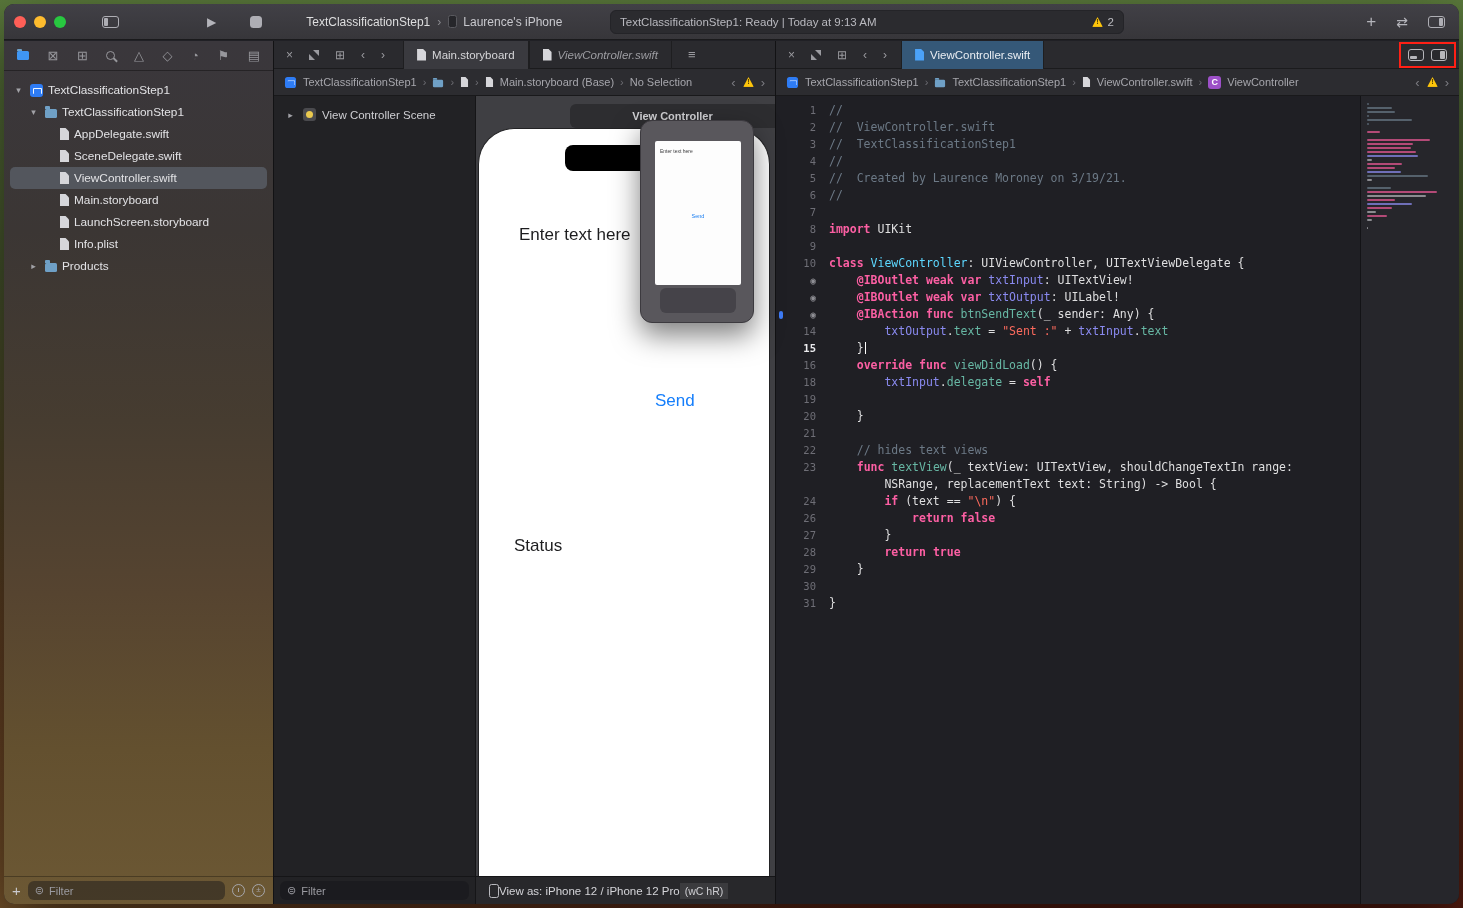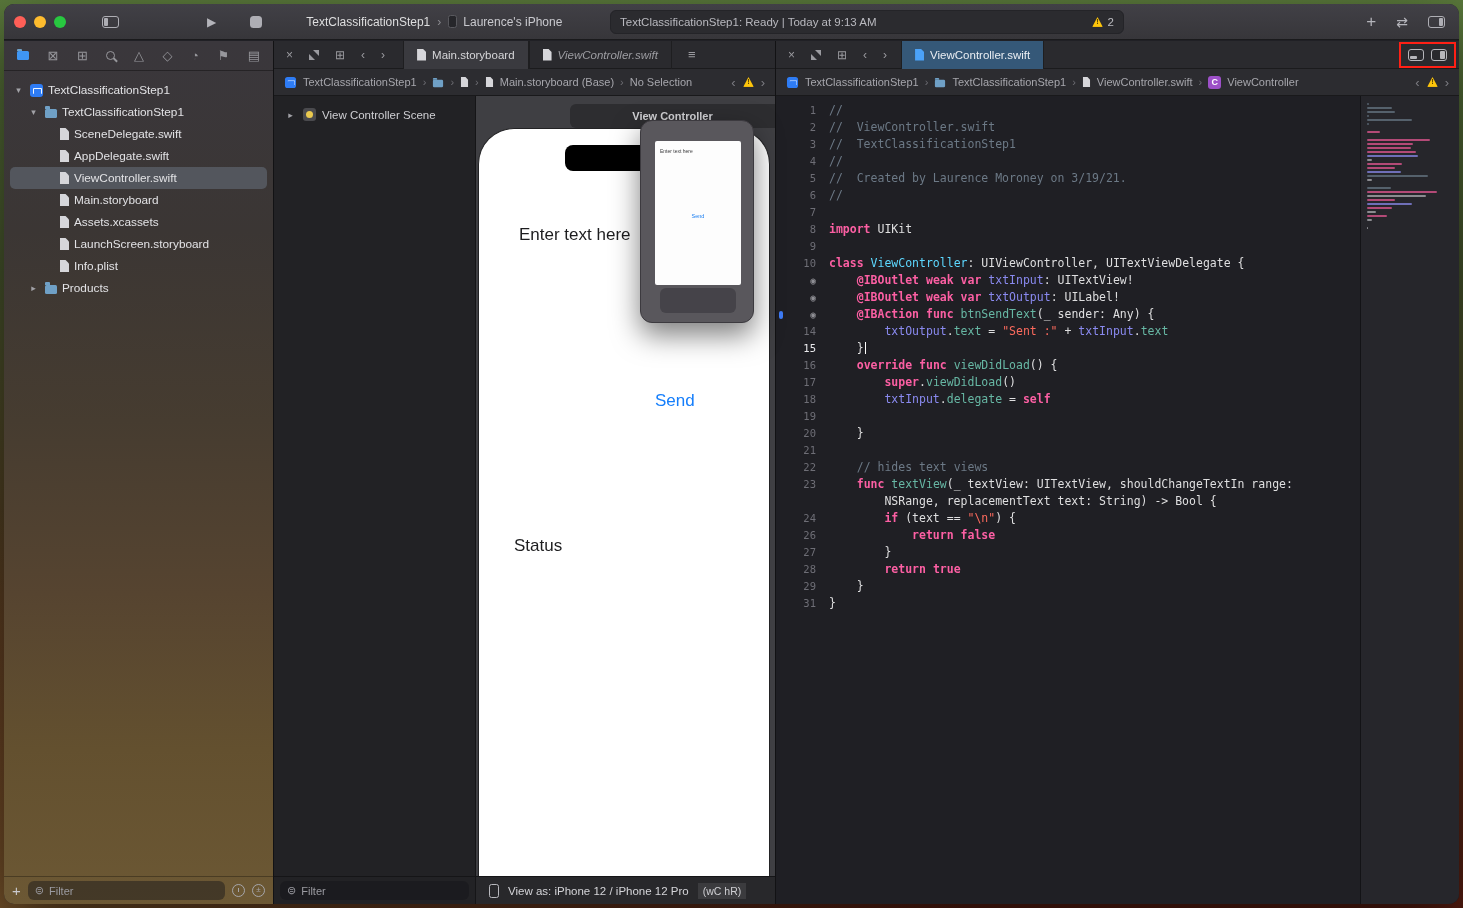--- a/index.html
+++ b/index.html
@@ -102,39 +102,39 @@
   .canvas{position:absolute;left:202px;right:0;top:55px;bottom:28px;background:#3f3f43;overflow:hidden}
   .dockbar{position:absolute;left:94px;right:0;top:8px;height:24px;background:#2d2d30;border-radius:6px 0 0 6px;
     display:flex;align-items:center;justify-content:center;color:#d2d2d5;font-size:11px;font-weight:700}
   .phone{position:absolute;left:2px;width:292px;top:32px;bottom:0;background:#ffffff;border:1px solid #232325;
     border-bottom:none;border-radius:36px 36px 0 0}
   .notch{position:absolute;left:50%;transform:translateX(-50%);top:16px;width:118px;height:26px;background:#000;border-radius:8px}
   .ph-label{position:absolute;color:#1d1d1f;font-size:17px;white-space:nowrap}
   .ph-send{color:#157EFB}
   .midbottom{position:absolute;left:0;right:0;bottom:0;height:28px;display:flex}
   .midbottom .outpart{width:202px;display:flex;align-items:center;padding:0 6px;background:#222225;border-top:1px solid #151517;border-right:1px solid #151517}
-  .midbottom .canpart{flex:1;background:#28282b;border-top:1px solid #151517;display:flex;align-items:center;gap:9px;padding:0 13px;color:#d4d4d8;font-size:11.5px;white-space:nowrap}
+  .midbottom .canpart{flex:1;background:#28282b;border-top:1px solid #151517;display:flex;align-items:center;padding:0 13px;color:#d4d4d8;font-size:11.5px;white-space:nowrap}
   .devicon{width:10px;height:14px;border:1.3px solid #b9b9be;border-radius:2.5px;flex:none}
   .pill{background:rgba(255,255,255,.09);border-radius:0;padding:2px 5px;font-size:10.5px;color:#cfcfd3}
 
   
   .preview{position:absolute;left:366px;top:79px;width:114px;height:203px;background:#59575c;border:1px solid #3c3a3f;
     border-radius:12px;box-shadow:0 12px 28px rgba(0,0,0,.5);z-index:5}
   .pscreen{position:absolute;left:14px;top:20px;width:86px;height:144px;background:#fdfdfd;border-radius:2px}
   .ptext{position:absolute;left:5px;top:7px;font-size:5px;color:#3a3a3c;white-space:nowrap}
   .psend{position:absolute;left:0;right:0;top:72px;text-align:center;font-size:5.5px;color:#1B7FF2}
   .pchin{position:absolute;left:19px;bottom:9px;width:76px;height:25px;border-radius:6px;background:#454349}
 
   
   .codebody{position:absolute;left:0;right:0;top:55px;bottom:0}
   .codelines{position:absolute;left:0;right:99px;top:0;bottom:0;padding-top:6px;overflow:hidden;
     font-family:"DejaVu Sans Mono",monospace}
   .crow{display:flex;height:17px;line-height:17px;position:relative}
   .gut{width:40px;flex:none;text-align:right;font-size:10.5px;color:#6e6e76;margin-right:13px}
-  .gut.cur{color:#ebebee;font-weight:400}
+  .gut.cur{color:#ebebee;font-weight:700}
   .gut.well{font-size:9.5px;color:#8e8e94}
   .bluedot{position:absolute;left:3px;top:5px;width:4px;height:8px;border-radius:2px;background:#3E7BF5}
   .ctx{white-space:pre;font-size:11.5px}
   .c-com{color:#6C7986}.c-kw{color:#FC5FA3;font-weight:700}.c-str{color:#FC6A5D}
   .c-pl{color:#DFDFE0}.c-td{color:#5DD8FF}.c-fn{color:#67B7A4}.c-pr{color:#8A8AF0}
   .caret{display:inline-block;width:1.5px;height:12px;background:#fff;vertical-align:-2px;margin-left:1px}
   .minimap{position:absolute;right:0;top:0;bottom:0;width:99px;background:#26262b;border-left:1px solid #131316;padding:7px 0 0 6px}
   .mrow{height:2px;margin-bottom:2px;border-radius:1px}
   .redbox{position:absolute;right:3px;top:1px;width:57px;height:26px;border:2px solid #ff2015;
     display:flex;align-items:center;justify-content:space-evenly}
@@ -194,41 +194,36 @@
             <span class="flab">TextClassificationStep1</span>
           </div>
           <div class="trow" style="padding-left: 17px;">
             <span class="disc">▾</span>
             <span class="fic folder"></span>
             <span class="flab">TextClassificationStep1</span>
           </div>
           <div class="trow" style="padding-left: 32px;">
             <span class="disc"></span>
             <span class="fic swift"></span>
-            <span class="flab">SceneDelegate.swift</span>
+            <span class="flab">AppDelegate.swift</span>
           </div>
           <div class="trow" style="padding-left: 32px;">
             <span class="disc"></span>
             <span class="fic swift"></span>
-            <span class="flab">AppDelegate.swift</span>
+            <span class="flab">SceneDelegate.swift</span>
           </div>
           <div class="trow sel" style="padding-left: 32px;">
             <span class="disc"></span>
             <span class="fic swift"></span>
             <span class="flab">ViewController.swift</span>
           </div>
           <div class="trow" style="padding-left: 32px;">
             <span class="disc"></span>
             <span class="fic storyboard"></span>
             <span class="flab">Main.storyboard</span>
-          </div>
-          <div class="trow" style="padding-left: 32px;">
-            <span class="disc"></span>
-            <span class="fic assets"></span>
-            <span class="flab">Assets.xcassets</span>
           </div>
           <div class="trow" style="padding-left: 32px;">
             <span class="disc"></span>
             <span class="fic storyboard"></span>
             <span class="flab">LaunchScreen.storyboard</span>
           </div>
           <div class="trow" style="padding-left: 32px;">
             <span class="disc"></span>
             <span class="fic plist"></span>
             <span class="flab">Info.plist</span>
@@ -425,24 +420,20 @@
             </div>
             <div class="crow">
               <span class="gut cur">15</span>
               <span class="ctx"><span class="c-pl">    }</span><span class="caret"></span></span>
             </div>
             <div class="crow">
               <span class="gut">16</span>
               <span class="ctx"><span class="c-pl">    </span><span class="c-kw">override</span><span class="c-pl"> </span><span class="c-kw">func</span><span class="c-pl"> </span><span class="c-fn">viewDidLoad</span><span class="c-pl">() {</span></span>
             </div>
             <div class="crow">
-              <span class="gut">17</span>
-              <span class="ctx"><span class="c-pl">        </span><span class="c-kw">super</span><span class="c-pl">.</span><span class="c-fn">viewDidLoad</span><span class="c-pl">()</span></span>
-            </div>
-            <div class="crow">
               <span class="gut">18</span>
               <span class="ctx"><span class="c-pl">        </span><span class="c-pr">txtInput</span><span class="c-pl">.</span><span class="c-fn">delegate</span><span class="c-pl"> = </span><span class="c-kw">self</span></span>
             </div>
             <div class="crow">
               <span class="gut">19</span>
             </div>
             <div class="crow">
               <span class="gut">20</span>
               <span class="ctx"><span class="c-pl">    }</span></span>
             </div>
@@ -474,20 +465,24 @@
               <span class="gut">27</span>
               <span class="ctx"><span class="c-pl">        }</span></span>
             </div>
             <div class="crow">
               <span class="gut">28</span>
               <span class="ctx"><span class="c-pl">        </span><span class="c-kw">return</span><span class="c-pl"> </span><span class="c-kw">true</span></span>
             </div>
             <div class="crow">
               <span class="gut">29</span>
               <span class="ctx"><span class="c-pl">    }</span></span>
+            </div>
+            <div class="crow">
+              <span class="gut">30</span>
+              <span class="ctx"></span>
             </div>
             <div class="crow">
               <span class="gut">31</span>
               <span class="ctx"><span class="c-pl">}</span></span>
             </div>
           </div>
         <div class="minimap">
             <div id="minimap-content">
               <div class="mrow" style="width: 2.1px; background: rgb(85, 97, 108);"></div>
               <div class="mrow" style="width: 25.2px; background: rgb(85, 97, 108);"></div>

